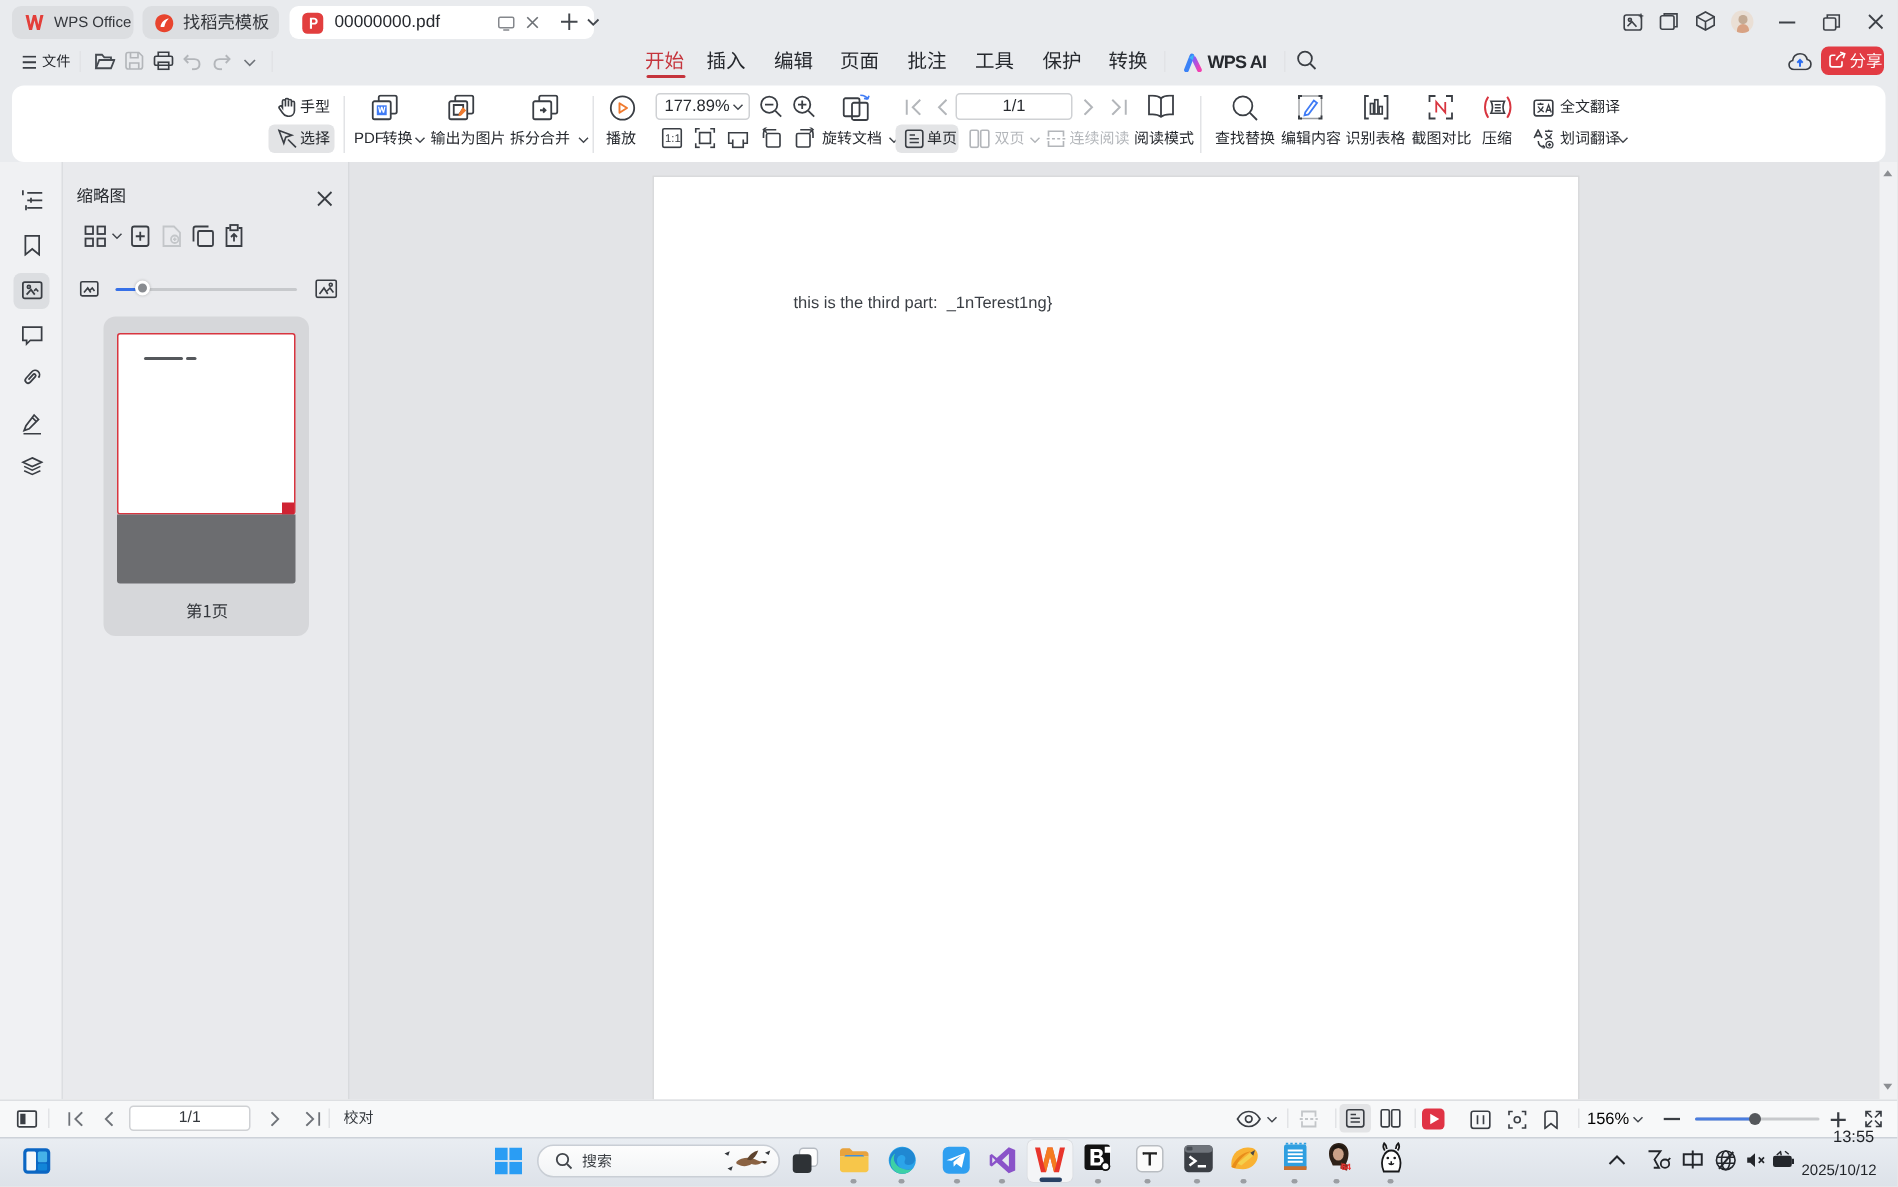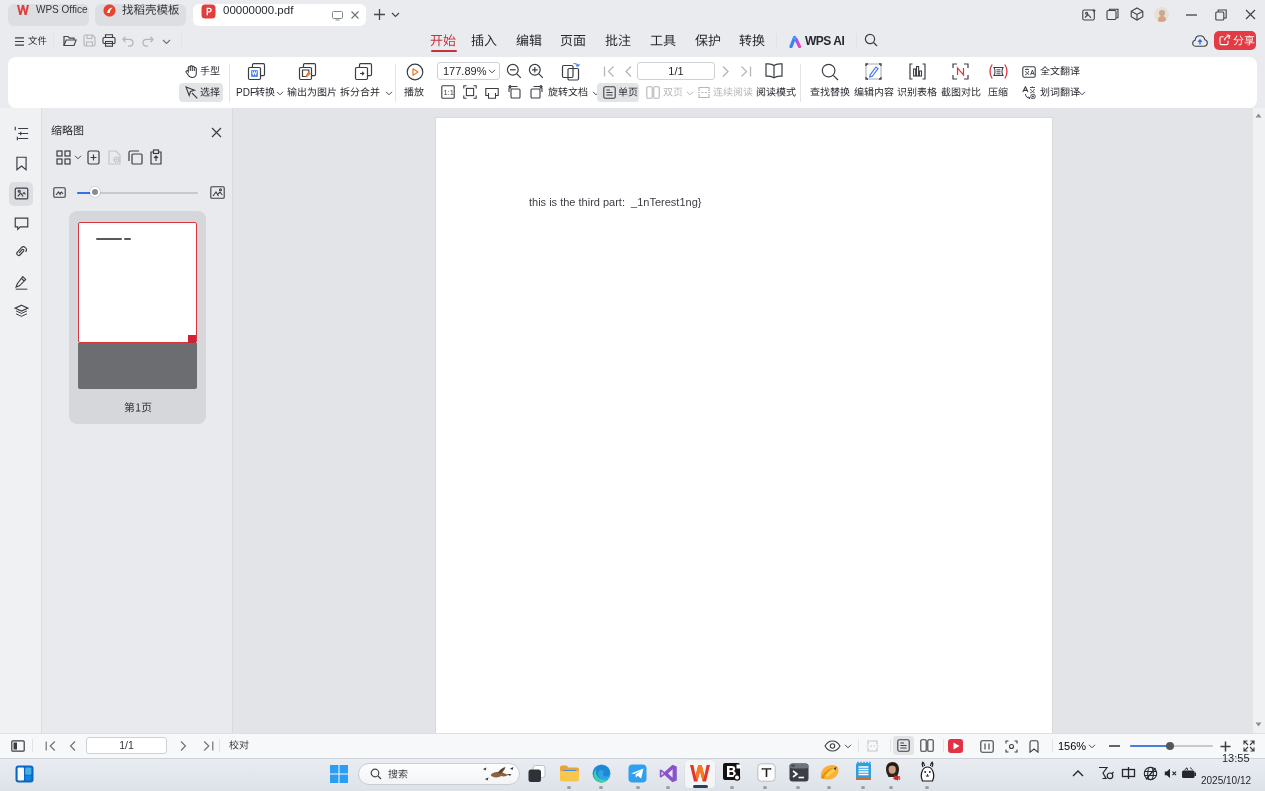--- a/index.html
+++ b/index.html
@@ -1,20 +1,20 @@
 <!DOCTYPE html>
 <html><head><meta charset="utf-8"><style>
 
 *{margin:0;padding:0;box-sizing:border-box}
 html,body{width:1265px;height:791px;overflow:hidden}
 body{font-family:"Liberation Sans",sans-serif;position:relative;background:#e9ebee;
  -webkit-font-smoothing:antialiased}
 .ab{position:absolute}
 .titlebar{left:0;top:0;width:1265px;height:28px;background:#e9ebee}
-.tab{top:4px;height:22px;border-radius:6px;display:flex;align-items:flex-start;font-size:10px;color:#33363b;white-space:nowrap}
+.tab{top:4px;height:22px;border-radius:6px;display:flex;align-items:center;font-size:10px;color:#33363b;white-space:nowrap}
 .menubar{left:0;top:28px;width:1265px;height:29px;background:#e9ebee;font-size:13px;color:#26292e}
 .toolcard{left:8px;top:57px;width:1249px;height:51px;background:#fff;border-radius:8px;}
 .main{left:0;top:108px;width:1265px;height:625px;background:#e3e4e7}
 .strip{left:0;top:0;width:42px;height:625px;background:#f0f1f3;border-right:1px solid #dcdee1}
 .panel{left:42px;top:0;width:191px;height:625px;background:#e9eaed;border-right:1px solid #d8dadd}
 .page{left:436px;top:10px;width:616px;height:615px;background:#fff;box-shadow:0 0 0 1px #d9dadc}
 .vsep{width:1px;background:#e2e3e6}
 .statusbar{left:0;top:733px;width:1265px;height:25px;background:#f7f8f9;border-top:1px solid #dddfe2;font-size:11px;color:#34383d}
 .taskbar{left:0;top:758px;width:1265px;height:33px;background:linear-gradient(180deg,#e9edf2,#dde2e9);border-top:1px solid #cdd2d9}
 .dot{position:absolute;top:786px;width:4px;height:3px;border-radius:2px;background:#9b9ea3}
@@ -32,21 +32,21 @@
       <path d="M4 8.8 C4.5 6 6.5 3.8 9.6 3.4 C8 4.8 7 6.6 6.6 8.9 C5.8 9.1 4.8 9.1 4 8.8 Z" fill="#fff"></path>
     </svg>
 <svg width="57.5" height="11.5" viewBox="0 0 57.5 11.5" style="display:block;" fill="#33363b">
       <use href="#g627e" transform="translate(0,9.89) scale(0.0115,-0.0115)"></use>
       <use href="#g7a3b" transform="translate(11.5,9.89) scale(0.0115,-0.0115)"></use>
       <use href="#g58f3" transform="translate(23.0,9.89) scale(0.0115,-0.0115)"></use>
       <use href="#g6a21" transform="translate(34.5,9.89) scale(0.0115,-0.0115)"></use>
       <use href="#g677f" transform="translate(46.0,9.89) scale(0.0115,-0.0115)"></use>
     </svg>
   </div>
-<div class="ab tab" style="left:193px;width:173px;background:#fff;padding-left:8px">
+<div class="ab tab" style="left:193px;width:203px;background:#fff;padding-left:8px">
 <svg width="15" height="15" viewBox="0 0 15 15" style="margin-right:7px">
       <rect x="0.5" y="0.5" width="14" height="14" rx="3.5" fill="#e23e3e"></rect>
       <path d="M5.6 11.2 L5.6 3.8 L8.2 3.8 C9.8 3.8 10.8 4.7 10.8 6.1 C10.8 7.5 9.8 8.4 8.2 8.4 L7 8.4 L7 11.2 Z M7 5 L7 7.2 L8.1 7.2 C8.9 7.2 9.4 6.8 9.4 6.1 C9.4 5.4 8.9 5 8.1 5 Z" fill="#fff"></path>
     </svg>
 <span style="font-size:11.5px;color:#26292e">00000000.pdf</span>
 <svg width="13" height="11" viewBox="0 0 13 11" fill="none" style="position:absolute;left:138px;top:6px">
       <rect x="1.5" y="1.5" width="10" height="7" rx="1" stroke="#84878c"></rect>
       <path d="M4.5 10 L8.5 10" stroke="#84878c"></path>
     </svg>
 <svg width="10" height="10" viewBox="0 0 10 10" style="position:absolute;left:157px;top:6px">

